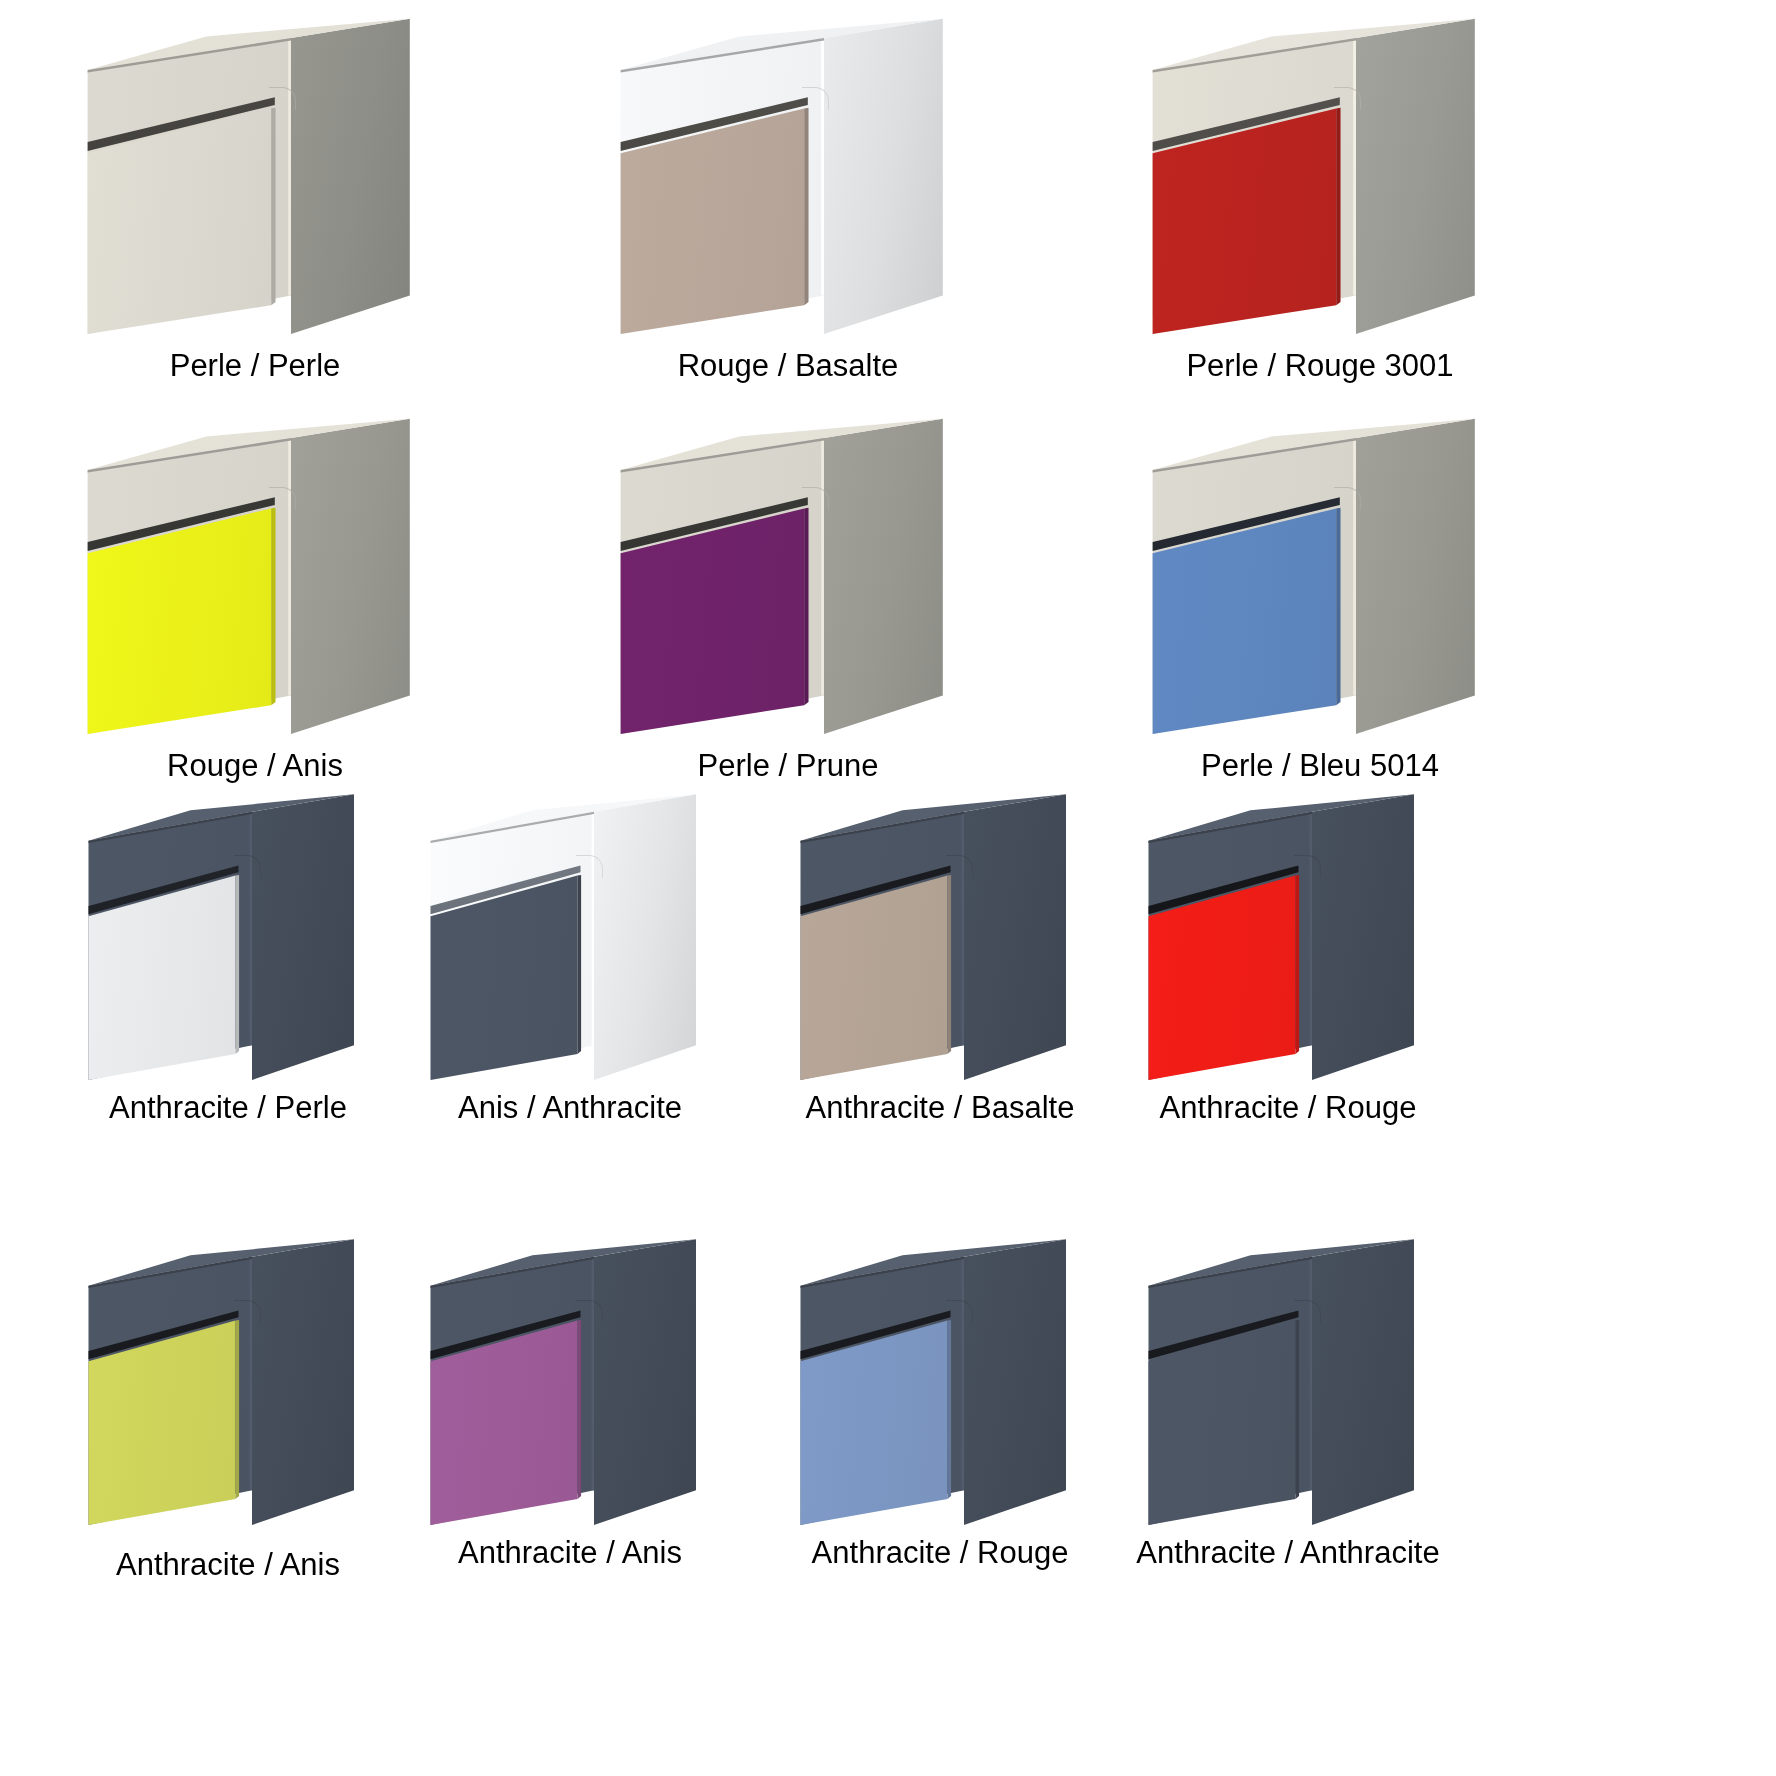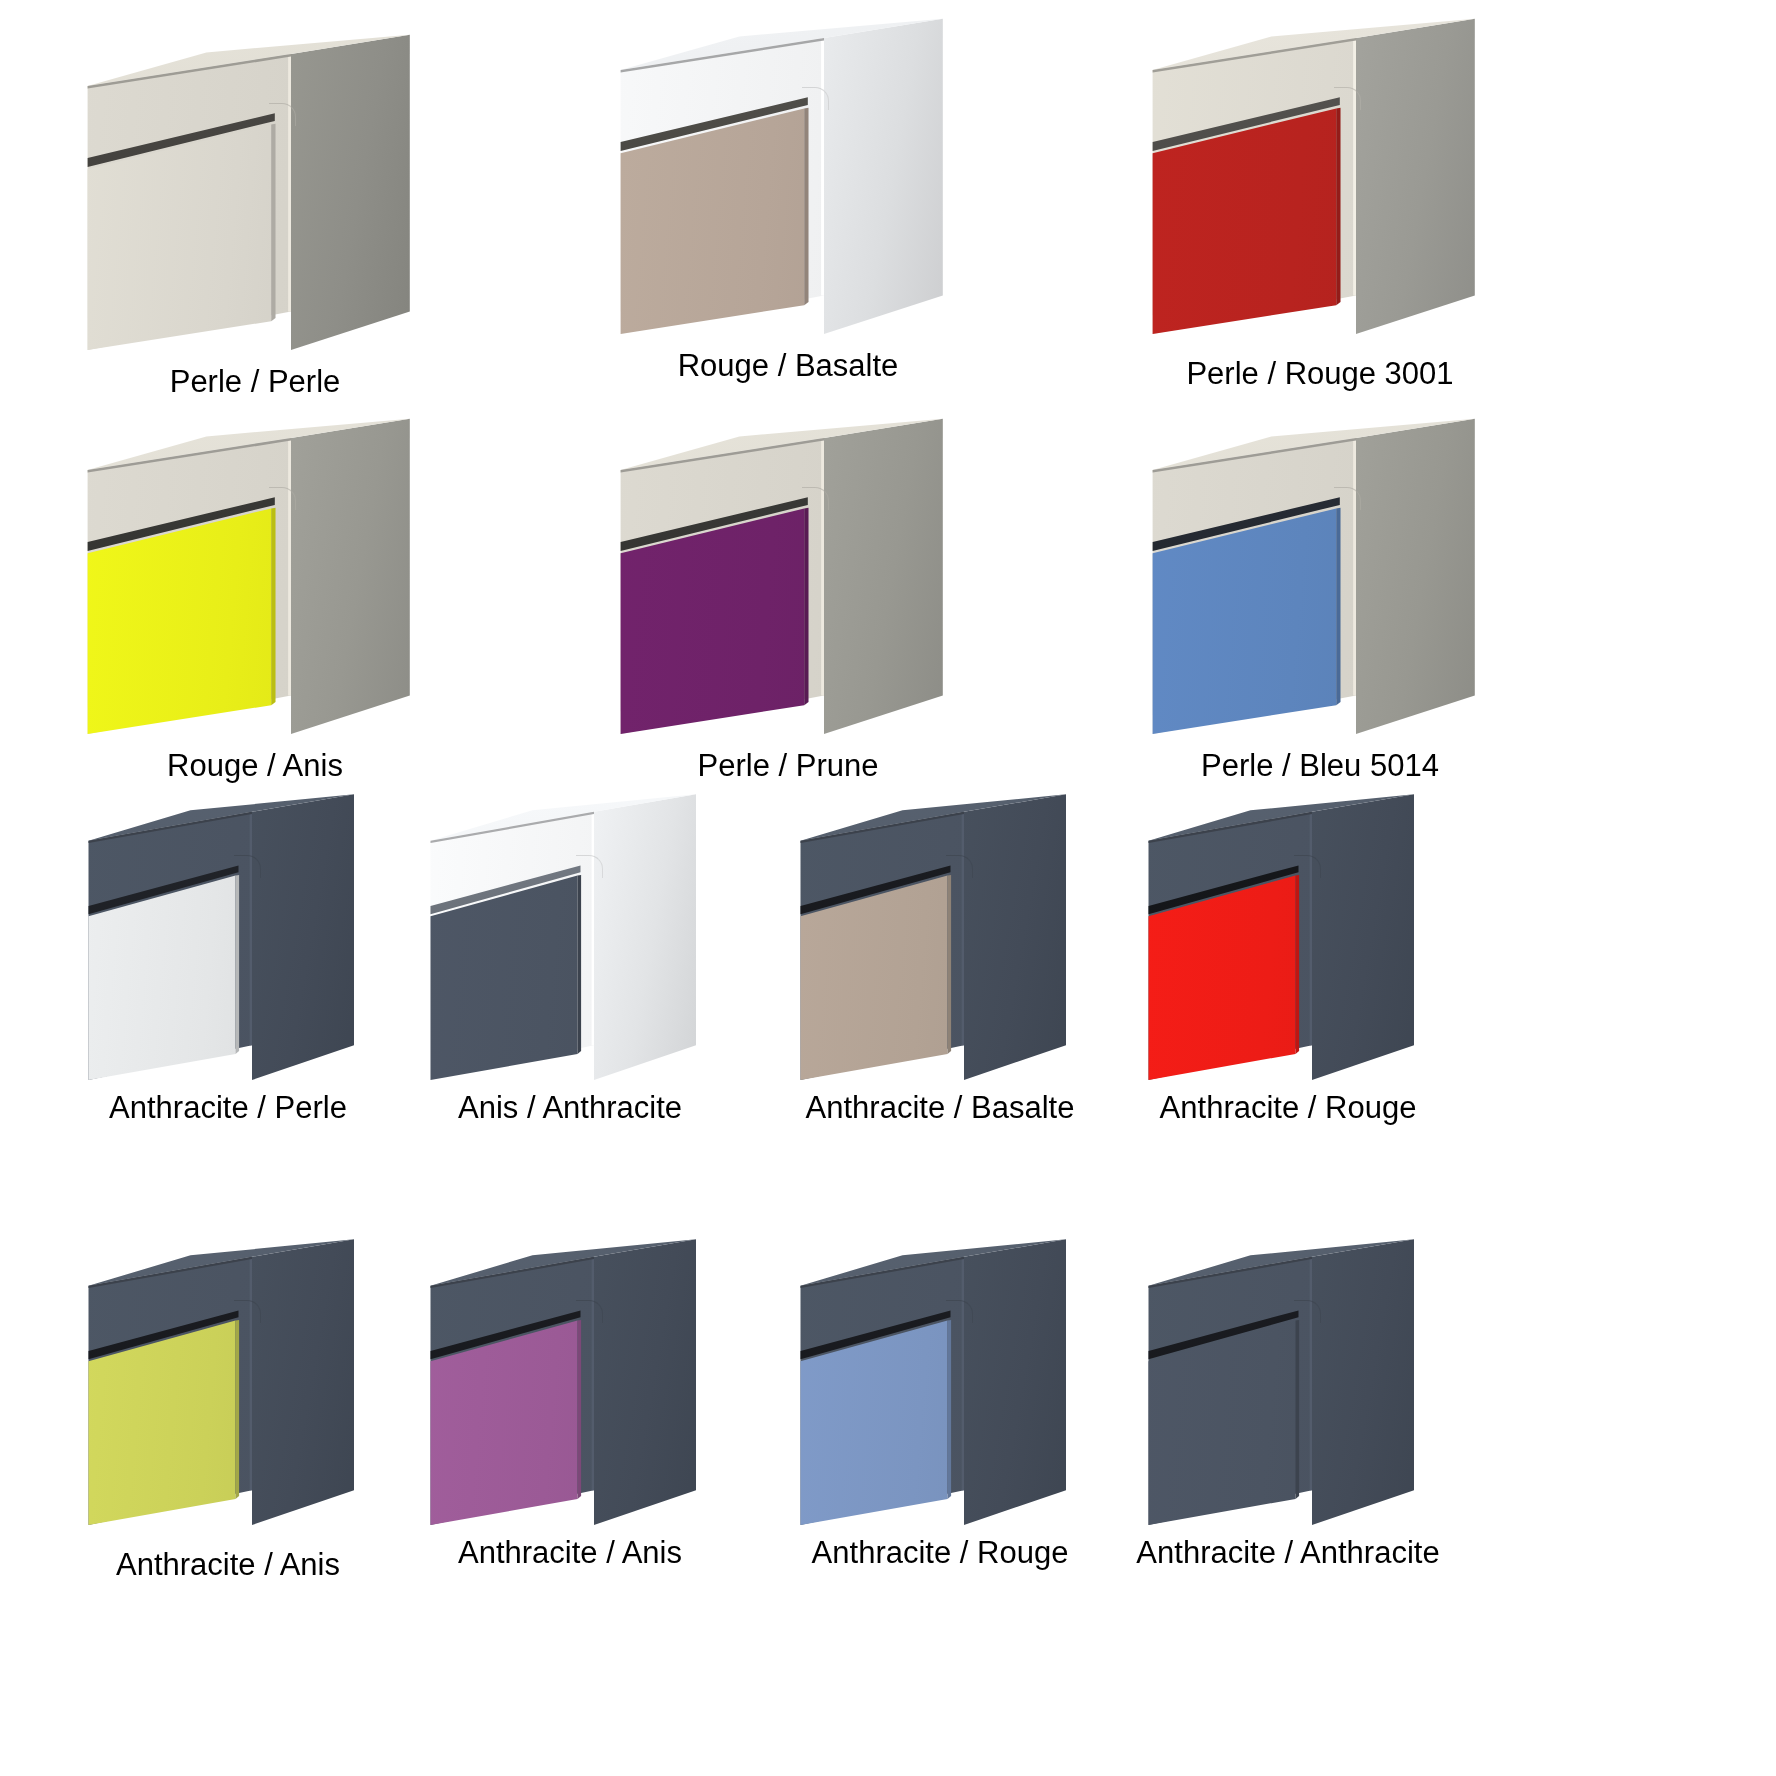--- a/index.html
+++ b/index.html
@@ -46,21 +46,21 @@
   .wide .art{width:360px;height:320px;}
   .narrow .art{width:300px;height:290px;}
   .wide .caption{margin-top:16px;}
   .narrow .caption{margin-top:10px;}
 </style>
 </head>
 <body>
 
 <div class="sheet">
   <div class="row" id="row1">
-      <div class="cell wide" style="position: absolute; left: 75px; top: 16px; width: 360px;">
+      <div class="cell wide" style="position: absolute; left: 75px; top: 0px; width: 360px;">
         <div class="art" style="width: 360px; height: 320px;">
           <div class="side" style="left: 216px; top: 0px; width: 118.8px; height: 320px; background: linear-gradient(100deg, rgb(151, 151, 144) 0%, rgb(142, 142, 136) 55%, rgb(132, 132, 126) 100%); clip-path: polygon(0% 7.5%, 100% 1.5%, 100% 88%, 0% 100%);"></div>
           <div class="topface" style="left: 0px; top: 0px; width: 360px; height: 320px; background: linear-gradient(170deg, rgb(230, 227, 217) 0%, rgb(219, 216, 207) 60%, rgb(210, 207, 199) 100%); clip-path: polygon(3.5% 17.5%, 60% 7.5%, 93% 1.5%, 36.5% 7%);"></div>
           <div class="frontframe" style="left: 0px; top: 0px; width: 360px; height: 320px; background: linear-gradient(95deg, rgb(221, 218, 209) 0%, rgb(215, 212, 203) 50%, rgb(209, 206, 197) 100%); clip-path: polygon(3.5% 17.5%, 60% 7.5%, 60% 88%, 3.5% 100%);"></div>
           <div class="reveal" style="left: 0px; top: 0px; width: 360px; height: 320px; background: linear-gradient(rgb(78, 76, 72) 0%, rgb(55, 53, 50) 100%); clip-path: polygon(3.5% 40%, 55.5% 26%, 55.5% 28.4%, 3.5% 42.85%);"></div>
           <div class="door" style="left: 0px; top: 0px; width: 360px; height: 320px; background: linear-gradient(95deg, rgb(226, 223, 213) 0%, rgb(217, 214, 205) 45%, rgb(202, 199, 191) 100%); clip-path: polygon(3.5% 43.5%, 54.5% 29.5%, 54.5% 91%, 3.5% 100%);"></div>
           <div class="edge" style="left: 0px; top: 0px; width: 360px; height: 320px; background: rgb(174, 171, 164); clip-path: polygon(54.5% 29.5%, 55.7% 29.3%, 55.7% 90%, 54.5% 91%);"></div>
           <div class="edge" style="left: 0px; top: 0px; width: 360px; height: 320px; background: rgb(237, 233, 223); clip-path: polygon(59.2% 7.5%, 60% 7.5%, 60% 88%, 59.2% 88%);"></div>
           <div style="position: absolute; left: 194.2px; top: 73.2px; width: 26px; height: 22px; border-top-right-radius: 14px; border-top: 1px solid rgb(168, 165, 158); border-right: 1px solid rgb(176, 174, 166); opacity: 0.55;"></div>
           <div style="position: absolute; left: 0px; top: 0px; width: 360px; height: 320px; background: rgb(158, 156, 149); clip-path: polygon(3.5% 17.5%, 60% 7.5%, 60% 8.3%, 3.5% 18.3%);"></div>
@@ -74,21 +74,21 @@
           <div class="frontframe" style="left: 0px; top: 0px; width: 360px; height: 320px; background: linear-gradient(95deg, rgb(248, 249, 250) 0%, rgb(241, 242, 243) 50%, rgb(234, 235, 236) 100%); clip-path: polygon(3.5% 17.5%, 60% 7.5%, 60% 88%, 3.5% 100%);"></div>
           <div class="reveal" style="left: 0px; top: 0px; width: 360px; height: 320px; background: linear-gradient(rgb(86, 84, 79) 0%, rgb(60, 59, 55) 100%); clip-path: polygon(3.5% 40%, 55.5% 26%, 55.5% 28.4%, 3.5% 42.85%);"></div>
           <div class="door" style="left: 0px; top: 0px; width: 360px; height: 320px; background: linear-gradient(95deg, rgb(189, 172, 158) 0%, rgb(182, 165, 152) 45%, rgb(169, 153, 141) 100%); clip-path: polygon(3.5% 43.5%, 54.5% 29.5%, 54.5% 91%, 3.5% 100%);"></div>
           <div class="edge" style="left: 0px; top: 0px; width: 360px; height: 320px; background: rgb(146, 132, 122); clip-path: polygon(54.5% 29.5%, 55.7% 29.3%, 55.7% 90%, 54.5% 91%);"></div>
           <div class="edge" style="left: 0px; top: 0px; width: 360px; height: 320px; background: rgb(255, 255, 255); clip-path: polygon(59.2% 7.5%, 60% 7.5%, 60% 88%, 59.2% 88%);"></div>
           <div style="position: absolute; left: 194.2px; top: 73.2px; width: 26px; height: 22px; border-top-right-radius: 14px; border-top: 1px solid rgb(188, 189, 190); border-right: 1px solid rgb(198, 198, 199); opacity: 0.55;"></div>
           <div style="position: absolute; left: 0px; top: 0px; width: 360px; height: 320px; background: rgb(166, 167, 168); clip-path: polygon(3.5% 17.5%, 60% 7.5%, 60% 8.3%, 3.5% 18.3%);"></div>
         </div>
         <div class="caption" style="margin-top: 16px; color: rgb(0, 0, 0);">Rouge / Basalte</div>
       </div>
-      <div class="cell wide" style="position: absolute; left: 1140px; top: 0px; width: 360px; gap: 8px;">
+      <div class="cell wide" style="position: absolute; left: 1140px; top: 0px; width: 360px;">
         <div class="art" style="width: 360px; height: 320px;">
           <div class="side" style="left: 216px; top: 0px; width: 118.8px; height: 320px; background: linear-gradient(100deg, rgb(163, 163, 157) 0%, rgb(154, 154, 148) 55%, rgb(143, 143, 138) 100%); clip-path: polygon(0% 7.5%, 100% 1.5%, 100% 88%, 0% 100%);"></div>
           <div class="topface" style="left: 0px; top: 0px; width: 360px; height: 320px; background: linear-gradient(170deg, rgb(233, 230, 221) 0%, rgb(222, 219, 210) 60%, rgb(213, 210, 202) 100%); clip-path: polygon(3.5% 17.5%, 60% 7.5%, 93% 1.5%, 36.5% 7%);"></div>
           <div class="frontframe" style="left: 0px; top: 0px; width: 360px; height: 320px; background: linear-gradient(95deg, rgb(227, 224, 214) 0%, rgb(220, 217, 208) 50%, rgb(213, 210, 202) 100%); clip-path: polygon(3.5% 17.5%, 60% 7.5%, 60% 88%, 3.5% 100%);"></div>
           <div class="reveal" style="left: 0px; top: 0px; width: 360px; height: 320px; background: linear-gradient(rgb(90, 88, 85) 0%, rgb(63, 62, 59) 100%); clip-path: polygon(3.5% 40%, 55.5% 26%, 55.5% 28.4%, 3.5% 42.85%);"></div>
           <div class="door" style="left: 0px; top: 0px; width: 360px; height: 320px; background: linear-gradient(95deg, rgb(191, 36, 32) 0%, rgb(184, 35, 31) 45%, rgb(171, 33, 29) 100%); clip-path: polygon(3.5% 43.5%, 54.5% 29.5%, 54.5% 91%, 3.5% 100%);"></div>
           <div class="edge" style="left: 0px; top: 0px; width: 360px; height: 320px; background: rgb(147, 28, 25); clip-path: polygon(54.5% 29.5%, 55.7% 29.3%, 55.7% 90%, 54.5% 91%);"></div>
           <div class="edge" style="left: 0px; top: 0px; width: 360px; height: 320px; background: rgb(242, 239, 229); clip-path: polygon(59.2% 7.5%, 60% 7.5%, 60% 88%, 59.2% 88%);"></div>
           <div style="position: absolute; left: 194.2px; top: 73.2px; width: 26px; height: 22px; border-top-right-radius: 14px; border-top: 1px solid rgb(172, 169, 162); border-right: 1px solid rgb(180, 178, 171); opacity: 0.55;"></div>
           <div style="position: absolute; left: 0px; top: 0px; width: 360px; height: 320px; background: rgb(160, 158, 151); clip-path: polygon(3.5% 17.5%, 60% 7.5%, 60% 8.3%, 3.5% 18.3%);"></div>

